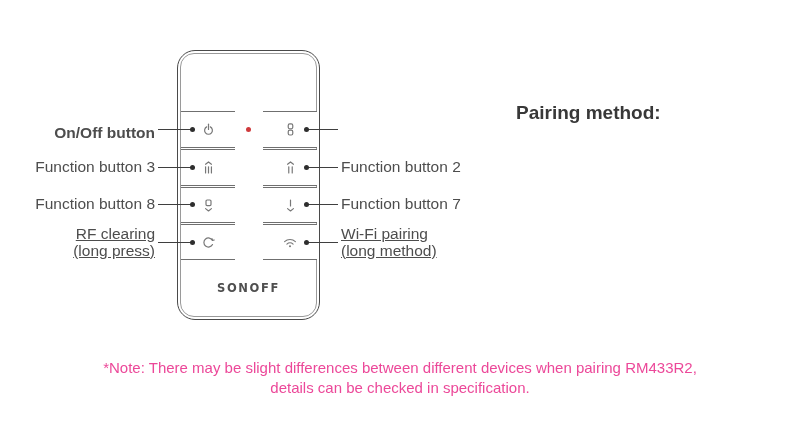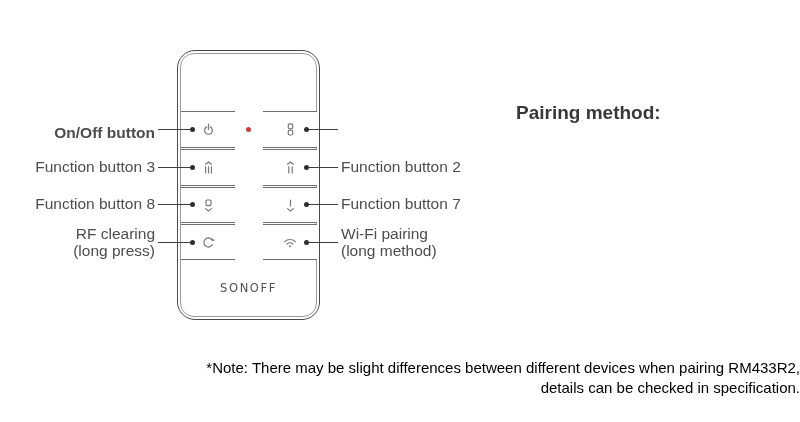--- a/index.html
+++ b/index.html
@@ -29,52 +29,52 @@
   .row4{top:224px;height:36px;}
   .key svg{display:block;}
   .ic{stroke:#777777;stroke-width:1.1;fill:none;stroke-linecap:round;stroke-linejoin:round;}
   .icf{fill:#777777;stroke:none;}
   .led{
     position:absolute;left:246px;top:127px;width:5px;height:5px;border-radius:50%;
     background:#cf3a3c;
   }
   .logo{
     position:absolute;left:177px;top:281px;width:143px;text-align:center;
-    font-family:"DejaVu Sans",sans-serif;font-weight:400;font-size:11.5px;
+    font-family:"DejaVu Sans",sans-serif;font-weight:700;font-size:11.5px;
     letter-spacing:1.6px;color:#4f4f4f;
   }
   
   .conn{position:absolute;height:1px;background:#3f3f3f;}
   .conn-l{left:158px;width:37px;}
   .conn-r{left:305px;width:33px;}
   .y1{top:129px;} .y2{top:167px;} .y3{top:204px;} .y4{top:242px;}
   .dot{position:absolute;width:5px;height:5px;border-radius:50%;background:#2e2e2e;}
   .dot-l{left:190px;}
   .dot-r{left:304px;}
   .dy1{top:127px;} .dy2{top:165px;} .dy3{top:202px;} .dy4{top:240px;}
   
   .lbl{
     position:absolute;font-size:15.5px;line-height:18px;color:#4d4d4d;white-space:pre-line;
   }
   .lbl-l{right:645px;text-align:right;width:150px;}
   .lbl-r{left:341px;text-align:left;width:170px;}
   .lt1{top:124px;font-weight:bold;} .lt2{top:158px;} .lt3{top:195px;}
-  .lt4{top:226px;line-height:16.5px;}
+  .lt4{top:226px;line-height:16.5px;text-decoration:underline;}
   
   .pairing{position:absolute;left:516px;top:102px;width:272px;}
   .pairing-title{
     font-size:19px;font-weight:700;color:#383838;margin:0 0 8px 0;
   }
   .pairing-body{
     font-size:16.5px;line-height:24.3px;color:#484848;white-space:pre-line;
   }
   
   .note{
-    position:absolute;left:0;top:358px;width:800px;text-align:right;
-    font-size:15px;line-height:19.5px;color:#000000;white-space:pre-line;
+    position:absolute;left:0;top:358px;width:800px;text-align:center;
+    font-size:15px;line-height:19.5px;color:#ec4899;white-space:pre-line;
   }
 </style>
 </head>
 <body>
 
 <div class="canvas">
 
   <div class="remote">
     <div class="remote-inner"></div>
   </div>

